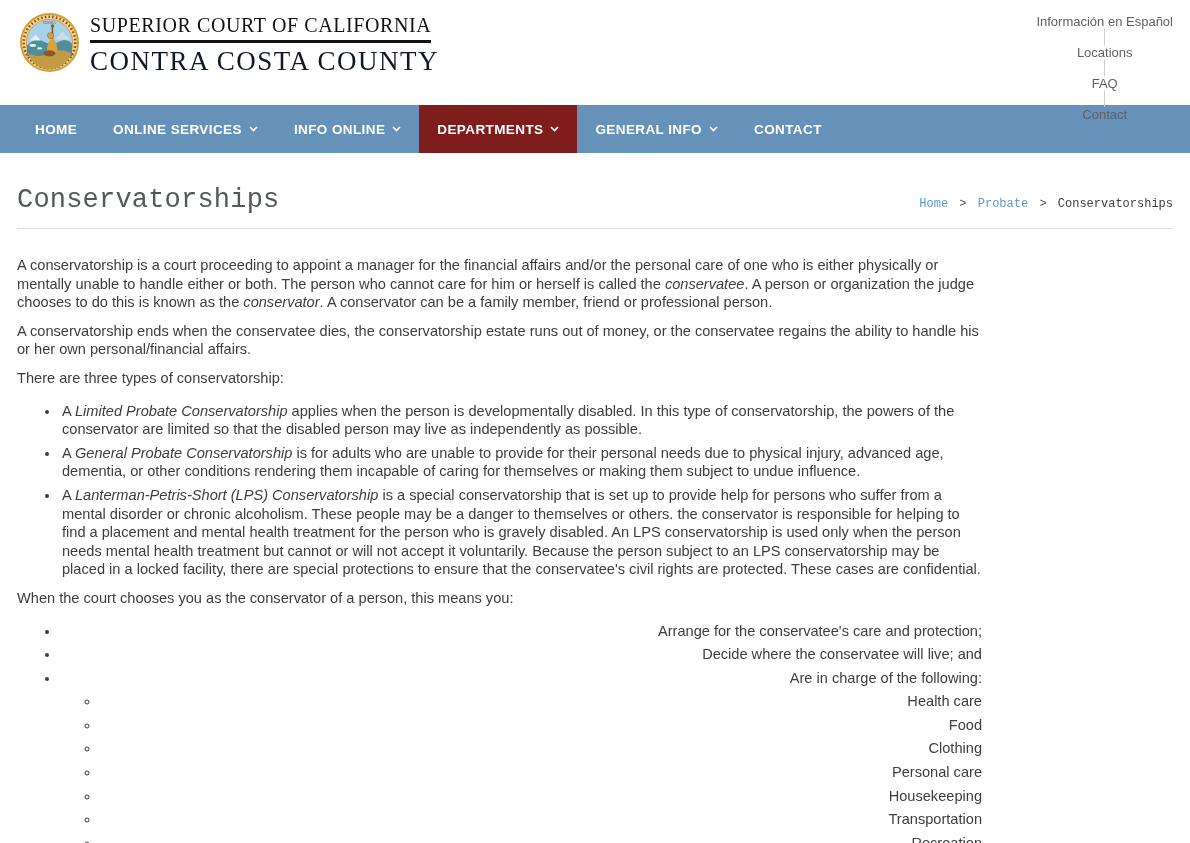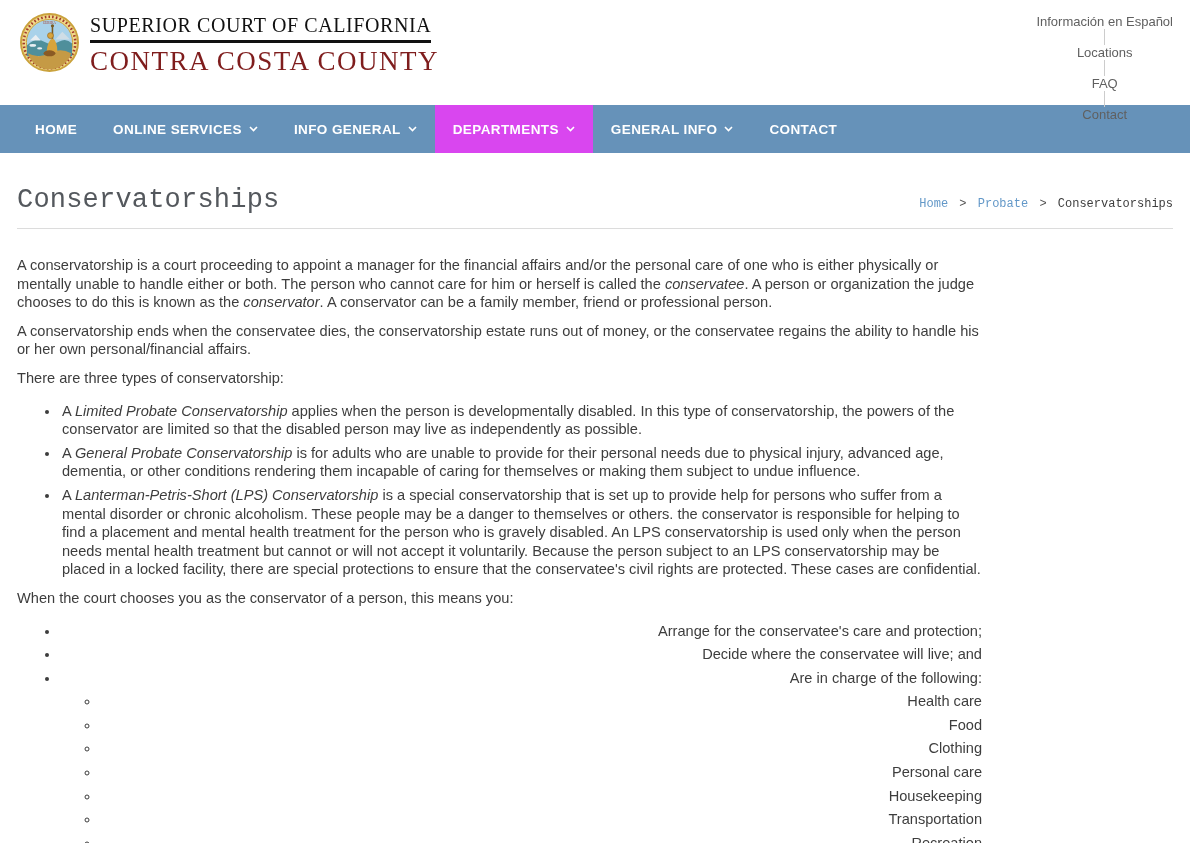--- a/index.html
+++ b/index.html
@@ -14,36 +14,36 @@
   .seal { width: 59px; height: 59px; margin-left: 3px; flex: 0 0 auto; cursor: pointer; }
   .brand-text { margin-left: 11px; padding-top: 1px; }
   .brand-line1 {
     font-family: "Liberation Serif", serif;
     font-size: 20px; letter-spacing: 0.6px; color: #111111;
     display: inline-block; border-bottom: 3px solid #111111; padding-bottom: 3px;
     font-weight: 500; white-space: nowrap;
   }
   .brand-line2 {
     font-family: "Liberation Serif", serif;
-    font-size: 27px; letter-spacing: 1.5px; color: #7f1d1d;
+    font-size: 27px; letter-spacing: 1.5px; color: #0f172a;
     margin-top: 3px; white-space: nowrap; font-weight: 500;
   }
   .utility-nav { position: absolute; top: 14px; right: 17px; font-size: 13px; color: #606060; display: flex; align-items: center; flex-direction: column; }
   .utility-nav a { color: #606060; text-decoration: none; cursor: pointer; }
   .util-sep { width: 1px; height: 16px; background: #cccccc; margin: 0 13px; display: inline-block; }
 
   
   .main-nav { background: #6692b9; height: 48px; width: 1190px; }
   .main-nav .nav-inner { display: flex; height: 48px; padding-left: 17px; }
   .nav-item {
     display: flex; align-items: center; height: 48px; padding: 0 18px;
     color: #ffffff; font-size: 13.5px; font-weight: 700; letter-spacing: 0.4px;
     text-decoration: none; cursor: pointer; white-space: nowrap;
   }
-  .nav-item.active { background: #d946ef; align-items: center; }
+  .nav-item.active { background: #7f1d1d; align-items: center; }
   .chev { margin-left: 7px; display: inline-block; }
   .chev svg { display: block; }
 
   
   .page-head { display: flex; justify-content: space-between; align-items: center; margin-top: 32px; font-family: Liberation Mono, monospace; }
   h1.page-title { font-size: 27px; font-weight: 400; color: #54585d; letter-spacing: 0.2px; }
   .breadcrumb { font-size: 12px; color: #3d3d3d; margin-top: 7px; white-space: nowrap; }
   .breadcrumb a { color: #6398c8; text-decoration: none; cursor: pointer; }
   .crumb-sep { color: #555; margin: 0 4px; }
   .head-rule { border: 0; border-top: 1px solid #dcdcdc; margin-top: 13px; }
@@ -106,21 +106,21 @@
     </a>
     <a href="#" class="nav-item">
       <span>ONLINE SERVICES</span>
       <span class="chev">
           <svg width="9" height="6" viewBox="0 0 9 6">
             <polyline points="1,1 4.5,4.5 8,1" fill="none" stroke="#ffffff" stroke-width="1.6"></polyline>
           </svg>
         </span>
     </a>
     <a href="#" class="nav-item">
-      <span>INFO GENERAL</span>
+      <span>INFO ONLINE</span>
       <span class="chev">
           <svg width="9" height="6" viewBox="0 0 9 6">
             <polyline points="1,1 4.5,4.5 8,1" fill="none" stroke="#ffffff" stroke-width="1.6"></polyline>
           </svg>
         </span>
     </a>
     <a href="#" class="nav-item active">
       <span>DEPARTMENTS</span>
       <span class="chev">
           <svg width="9" height="6" viewBox="0 0 9 6">

